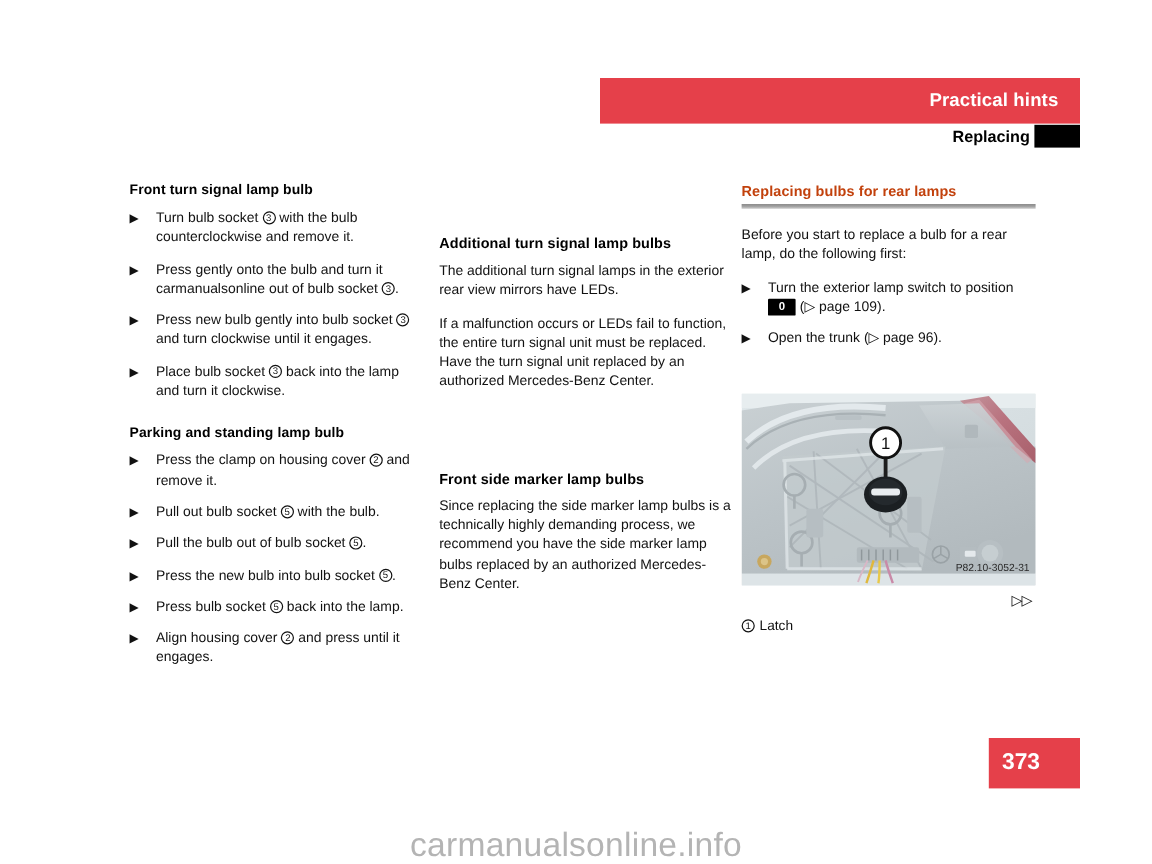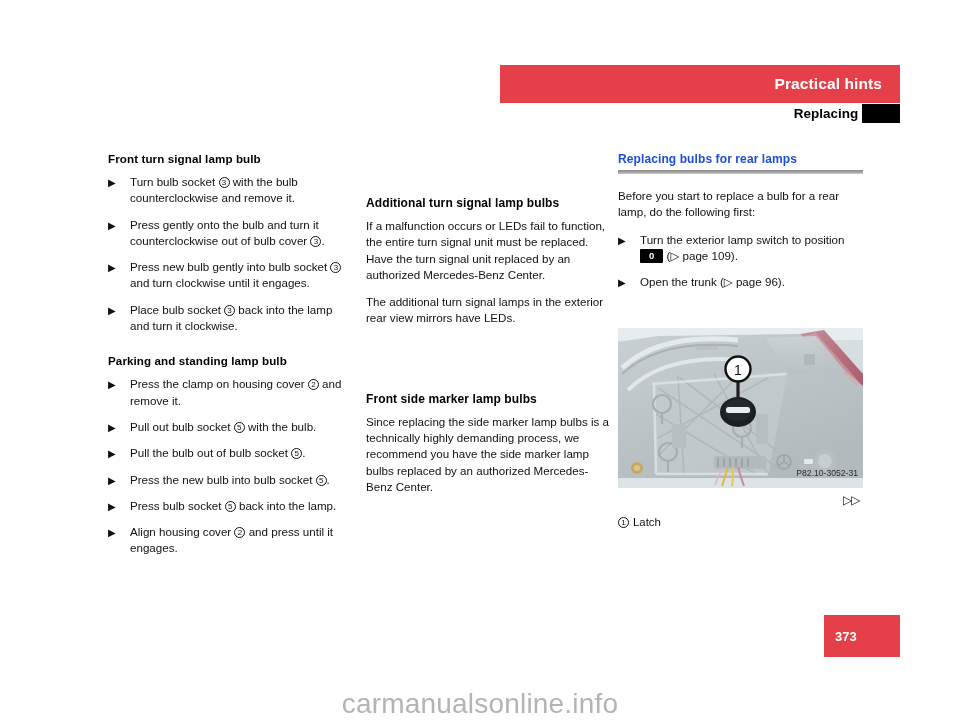--- a/index.html
+++ b/index.html
@@ -41,21 +41,21 @@
 
   h3.subhead-italic {
     font-size: 11.6px; font-weight: bold; 
     color: #000; margin-bottom: 9px; letter-spacing: .1px;
   }
   h3.subhead-bold {
     font-size: 12px; font-weight: bold; font-style: normal;
     color: #000; margin-bottom: 8px; letter-spacing: .1px; margin-top: 44px;
   }
   h3.subhead-rule {
-    font-size: 12px; font-weight: bold; color: #1d4ed8;
+    font-size: 12px; font-weight: bold; color: #c2410c;
     margin-bottom: 4px; letter-spacing: .1px;
   }
   .rule {
     width: 100%; height: 4px;
     background: linear-gradient(to bottom, #8d8d8d 0%, #9d9d9d 45%, #cfcfcf 100%);
     margin-bottom: 14px;
   }
   .spacer-md { height: 10px; }
 
   p.body {
@@ -109,21 +109,21 @@
   }
 
   
   .page-number-box {
     position: absolute; left: 824px; top: 615px;
     width: 76px; height: 42px; background: #e5404a;
   }
   .page-number-box span {
     position: absolute; left: 11px; top: 50%;
     transform: translateY(-50%);
-    color: #fff; font-size: 13px; font-weight: bold;
+    color: #fff; font-size: 19px; font-weight: bold;
   }
   .watermark {
     position: absolute; left: 0; top: 688px; width: 960px;
     text-align: center;
     font-size: 28px; color: #b4b4b4;
     letter-spacing: .2px;
   }
 </style>
 </head>
 <body>
@@ -133,40 +133,40 @@
   <div class="header-bar">
     <div class="header-bar-title">Practical hints</div>
   </div>
   <div class="subheader">Replacing bulbs</div>
   <div class="black-tab"></div>
 
   <div class="col col-1">
     <h3 class="subhead-italic">Front turn signal lamp bulb</h3>
     <ul class="steps" id="c1s1">
         <li><span class="bullet">▶</span><span>Turn bulb socket </span><span class="ref">3</span><span> with the bulb counterclockwise and remove it.</span></li>
-        <li><span class="bullet">▶</span><span>Press gently onto the bulb and turn it counterclockwise out of bulb cover </span><span class="ref">3</span><span>.</span></li>
+        <li><span class="bullet">▶</span><span>Press gently onto the bulb and turn it carmanualsonline out of bulb socket </span><span class="ref">3</span><span>.</span></li>
         <li><span class="bullet">▶</span><span>Press new bulb gently into bulb socket </span><span class="ref">3</span><span> and turn clockwise until it engages.</span></li>
         <li><span class="bullet">▶</span><span>Place bulb socket </span><span class="ref">3</span><span> back into the lamp and turn it clockwise.</span></li>
       </ul>
     <div class="spacer-md"></div>
     <h3 class="subhead-italic">Parking and standing lamp bulb</h3>
     <ul class="steps" id="c1s2">
         <li><span class="bullet">▶</span><span>Press the clamp on housing cover </span><span class="ref">2</span><span> and remove it.</span></li>
         <li><span class="bullet">▶</span><span>Pull out bulb socket </span><span class="ref">5</span><span> with the bulb.</span></li>
         <li><span class="bullet">▶</span><span>Pull the bulb out of bulb socket </span><span class="ref">5</span><span>.</span></li>
         <li><span class="bullet">▶</span><span>Press the new bulb into bulb socket </span><span class="ref">5</span><span>.</span></li>
         <li><span class="bullet">▶</span><span>Press bulb socket </span><span class="ref">5</span><span> back into the lamp.</span></li>
         <li><span class="bullet">▶</span><span>Align housing cover </span><span class="ref">2</span><span> and press until it engages.</span></li>
       </ul>
   </div>
 
   <div class="col col-2">
     <h3 class="subhead-bold">Additional turn signal lamp bulbs</h3>
+    <p class="body">The additional turn signal lamps in the exterior rear view mirrors have LEDs.</p>
     <p class="body">If a malfunction occurs or LEDs fail to function, the entire turn signal unit must be replaced. Have the turn signal unit replaced by an authorized Mercedes-Benz Center.</p>
-    <p class="body">The additional turn signal lamps in the exterior rear view mirrors have LEDs.</p>
     <div class="spacer-md"></div>
     <h3 class="subhead-bold">Front side marker lamp bulbs</h3>
     <p class="body">Since replacing the side marker lamp bulbs is a technically highly demanding process, we recommend you have the side marker lamp bulbs replaced by an authorized Mercedes-Benz Center.</p>
   </div>
 
   <div class="col col-3">
     <h3 class="subhead-rule">Replacing bulbs for rear lamps</h3>
     <div class="rule"></div>
     <p class="body">Before you start to replace a bulb for a rear lamp, do the following first:</p>
     <ul class="steps" id="c3s1">

